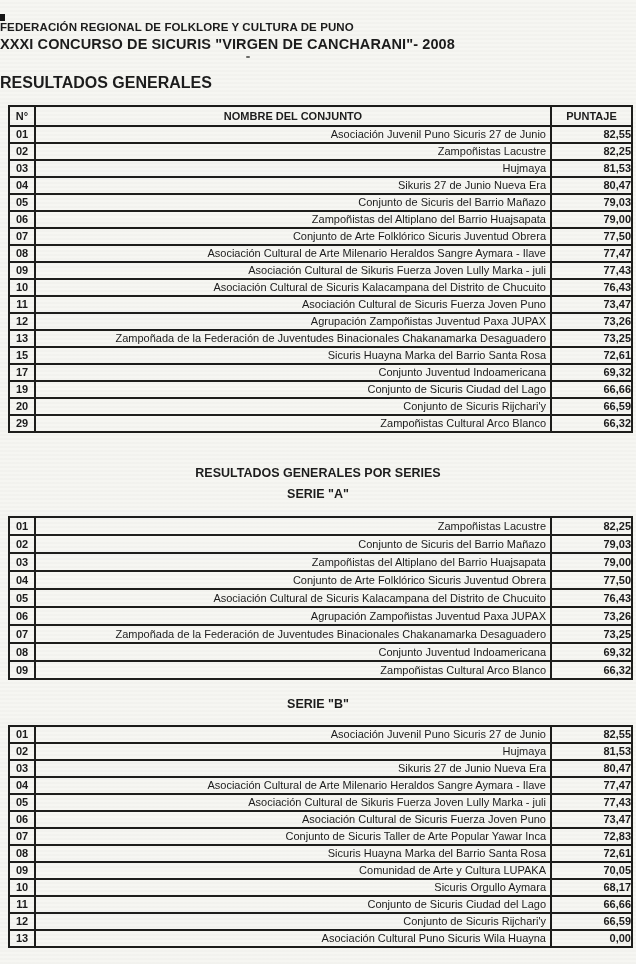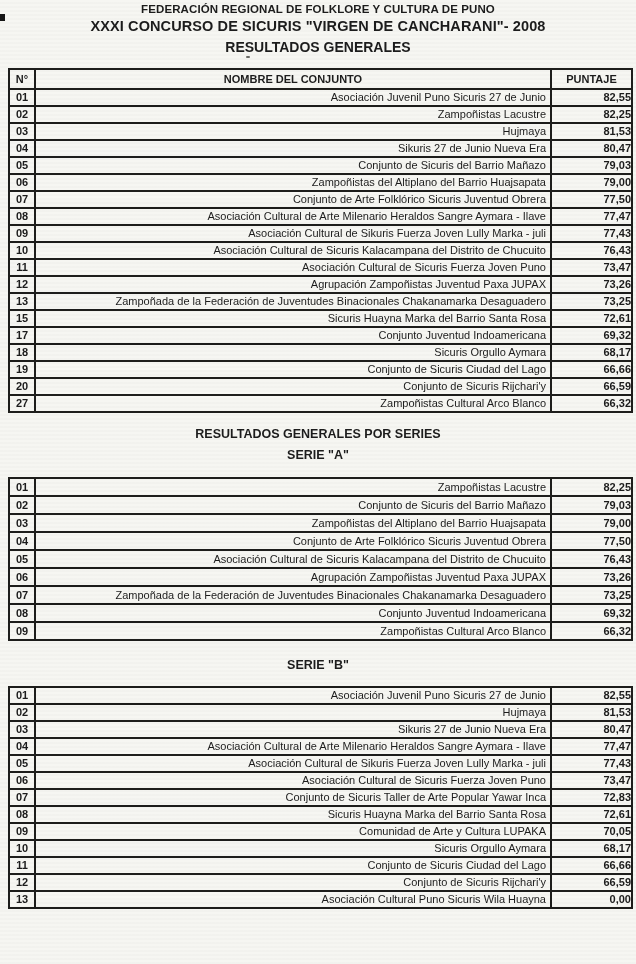--- a/index.html
+++ b/index.html
@@ -27,38 +27,38 @@
   .speck {
     position: absolute;
     left: 246px;
     top: 56px;
     width: 4px;
     height: 2px;
     background: #6a6a66;
     border-radius: 1px;
   }
   .doc-header {
-    text-align: center;
-    padding-top: 3px;
+    text-align: left;
+    padding-top: 21px;
   }
   .title1 {
     font-size: 11.5px;
     font-weight: bold;
     letter-spacing: 0.1px;
   }
   .title2 {
     font-size: 14.5px;
     font-weight: bold;
     margin-top: 3px;
     letter-spacing: 0.1px;
   }
   .title3 {
-    font-size: 14px;
-    font-weight: bold;
-    margin-top: 5px;
+    font-size: 16px;
+    font-weight: bold;
+    margin-top: 22px;
   }
   table {
     width: 623px;
     margin-left: 8px;
     border-collapse: collapse;
     table-layout: fixed;
   }
   col.c-num   { width: 26px; }
   col.c-name  { width: 516px; }
   col.c-score { width: 81px; }
@@ -91,21 +91,21 @@
   td.score {
     text-align: right;
     font-weight: bold;
     padding-right: 0;
   }
   #general-table { margin-top: 13px; }
   .series-heading {
     text-align: center;
     font-size: 12.5px;
     font-weight: bold;
-    margin-top: 14px;
+    margin-top: 33px;
   }
   .serie-sub {
     text-align: center;
     font-size: 12.5px;
     font-weight: bold;
     margin-top: 7px;
   }
   #serie-a-table { margin-top: 15px; }
   #serie-a-table td { height: 16px; line-height: 16px; }
   .serie-b-heading {
@@ -211,36 +211,31 @@
         <td class="num">15</td>
         <td class="name">Sicuris Huayna Marka del Barrio Santa Rosa</td>
         <td class="score">72,61</td>
       </tr>
       <tr>
         <td class="num">17</td>
         <td class="name">Conjunto Juventud Indoamericana</td>
         <td class="score">69,32</td>
       </tr>
       <tr>
-        <td class="num">18</td>
-        <td class="name">Sicuris Orgullo Aymara</td>
-        <td class="score">68,17</td>
-      </tr>
-      <tr>
         <td class="num">19</td>
         <td class="name">Conjunto de Sicuris Ciudad del Lago</td>
         <td class="score">66,66</td>
       </tr>
       <tr>
         <td class="num">20</td>
         <td class="name">Conjunto de Sicuris Rijchari'y</td>
         <td class="score">66,59</td>
       </tr>
       <tr>
-        <td class="num">27</td>
+        <td class="num">29</td>
         <td class="name">Zampoñistas Cultural Arco Blanco</td>
         <td class="score">66,32</td>
       </tr>
     </tbody>
 </table>
 
 <div class="series-heading">RESULTADOS GENERALES POR SERIES</div>
 <div class="serie-sub">SERIE "A"</div>
 
 <table id="serie-a-table">

